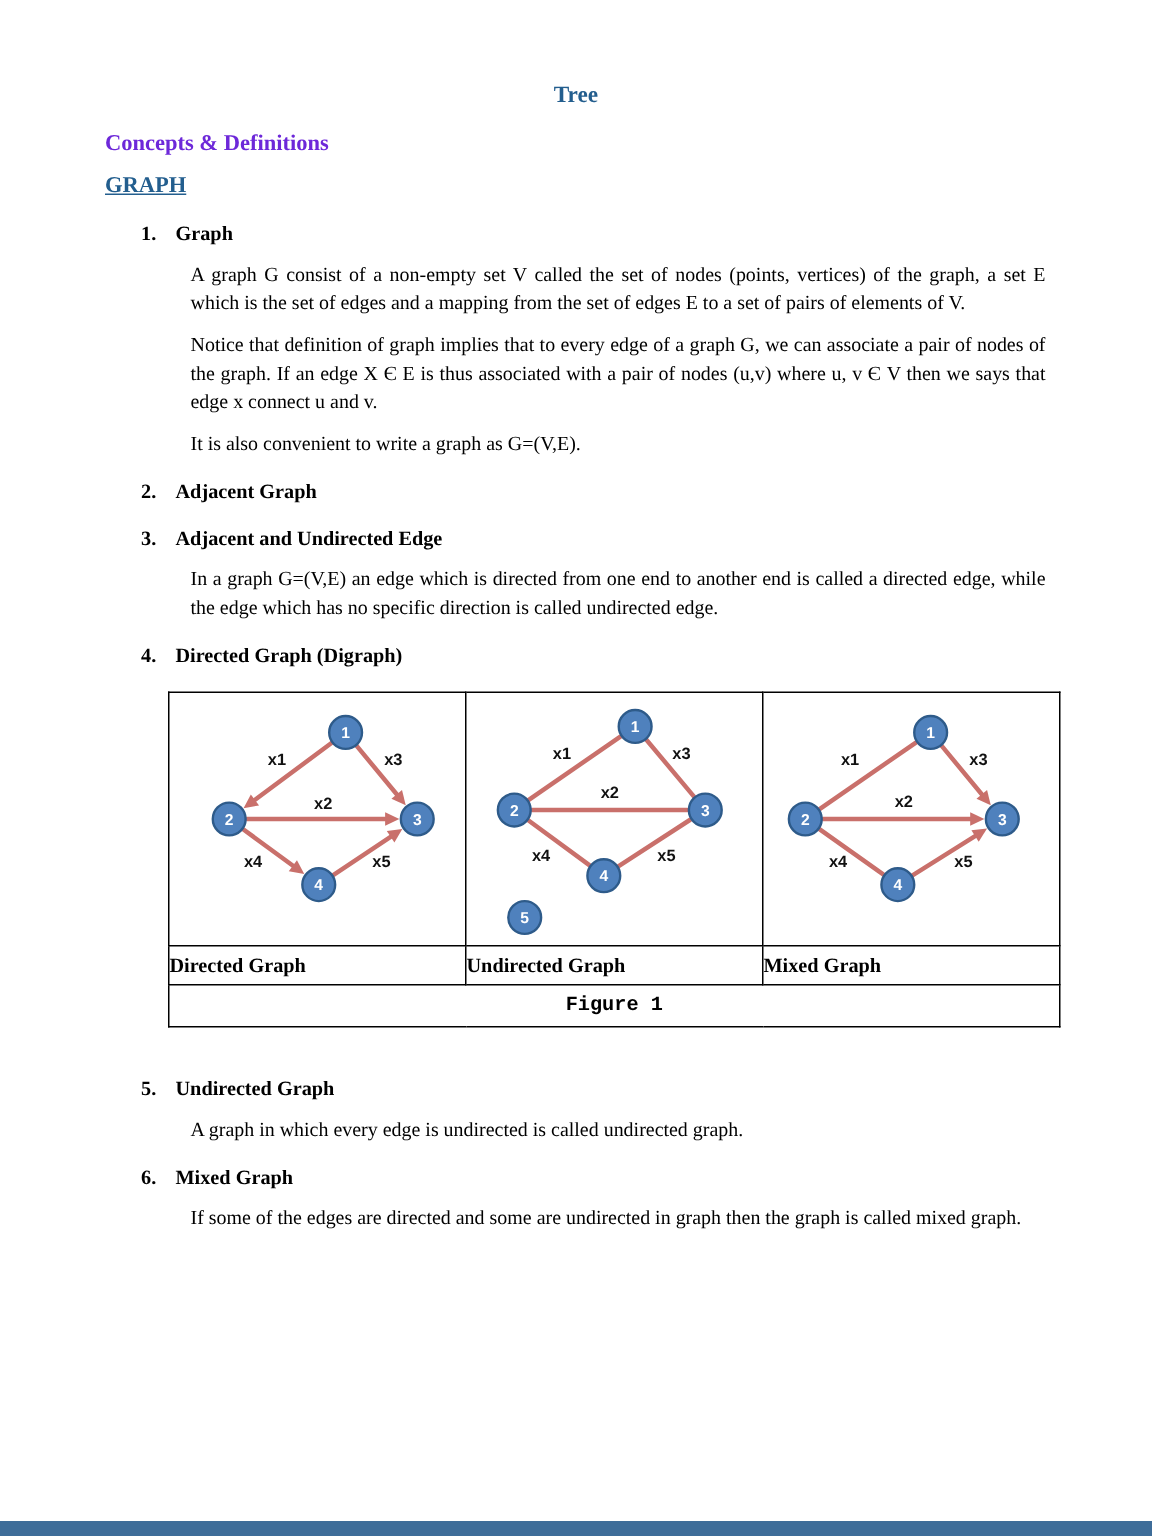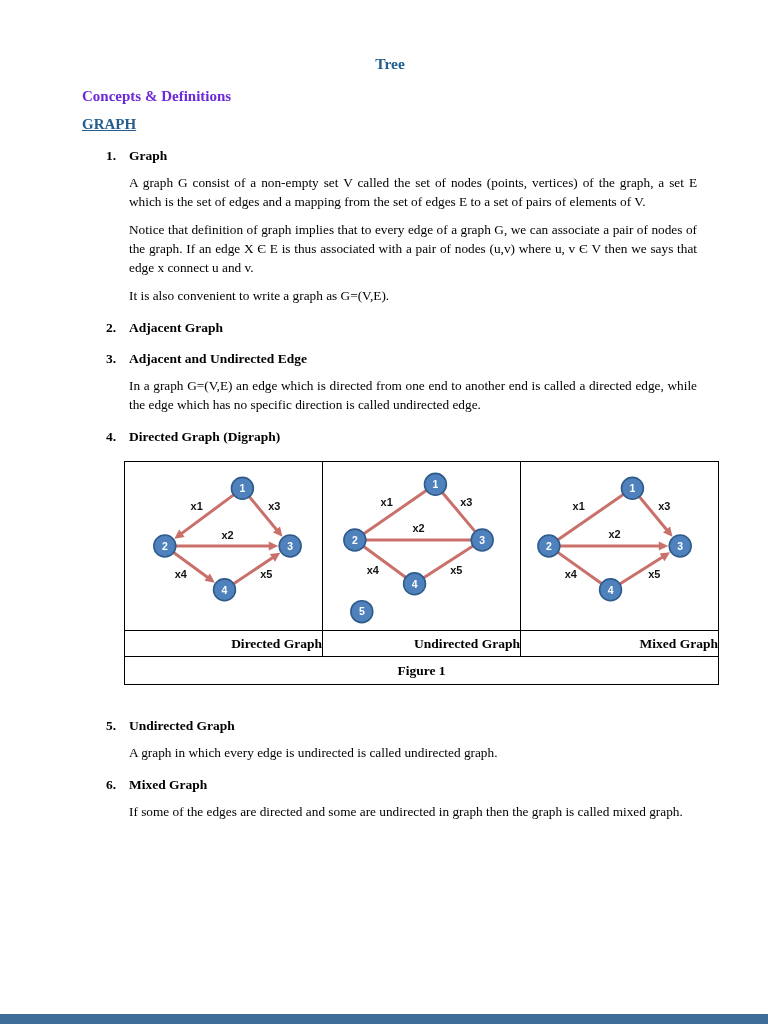--- a/index.html
+++ b/index.html
@@ -5,21 +5,20 @@
   * { margin: 0; padding: 0; box-sizing: border-box; }
   html, body { background: #ffffff; }
   .page {
     position: relative;
     width: 768px;
     height: 1024px;
     background: #ffffff;
     overflow: hidden;
     font-family: "Liberation Serif", serif;
     color: #000;
-    padding-left: 12px;
   }
   .doc-title {
     margin-top: 55px;
     text-align: center;
     font-size: 15.5px;
     font-weight: bold;
     color: #235e8e;
   }
   .doc-heading {
     margin: 15px 0 0 70px;
@@ -40,49 +39,50 @@
   }
   .section { margin-top: 15px; }
   .section-heading {
     display: flex;
     font-size: 13.5px;
     font-weight: bold;
     color: #000;
   }
   .section-heading .num { width: 23px; flex: 0 0 23px; }
   .body-text {
-    margin: 9px 0 9px 23px;
+    margin: 9px 0 9px 33px;
     font-size: 13.3px;
     line-height: 19px;
     text-align: justify;
   }
   .figure-table {
     border-collapse: collapse;
     margin: 16px 0 0 18px;
     width: 595px;
     table-layout: fixed;
   }
   .figure-table td {
     border: 1px solid #000;
     padding: 0;
     vertical-align: top;
   }
   .figure-table .caption-cell {
     height: 26px;
-    text-align: right;
+    text-align: left;
     vertical-align: middle;
     font-size: 13.5px;
     font-weight: bold;
   }
   .figure-table .figure-label-cell {
     height: 28px;
     text-align: center;
     vertical-align: middle;
     font-size: 13.5px;
     font-weight: bold;
+    font-family: Liberation Mono, monospace;
   }
   svg.graph-panel { display: block; width: 100%; height: 168px; }
   .edge-label {
     font-family: "Liberation Sans", sans-serif;
     font-size: 11px;
     font-weight: bold;
     fill: #111;
     text-anchor: middle;
   }
   .node-label {

